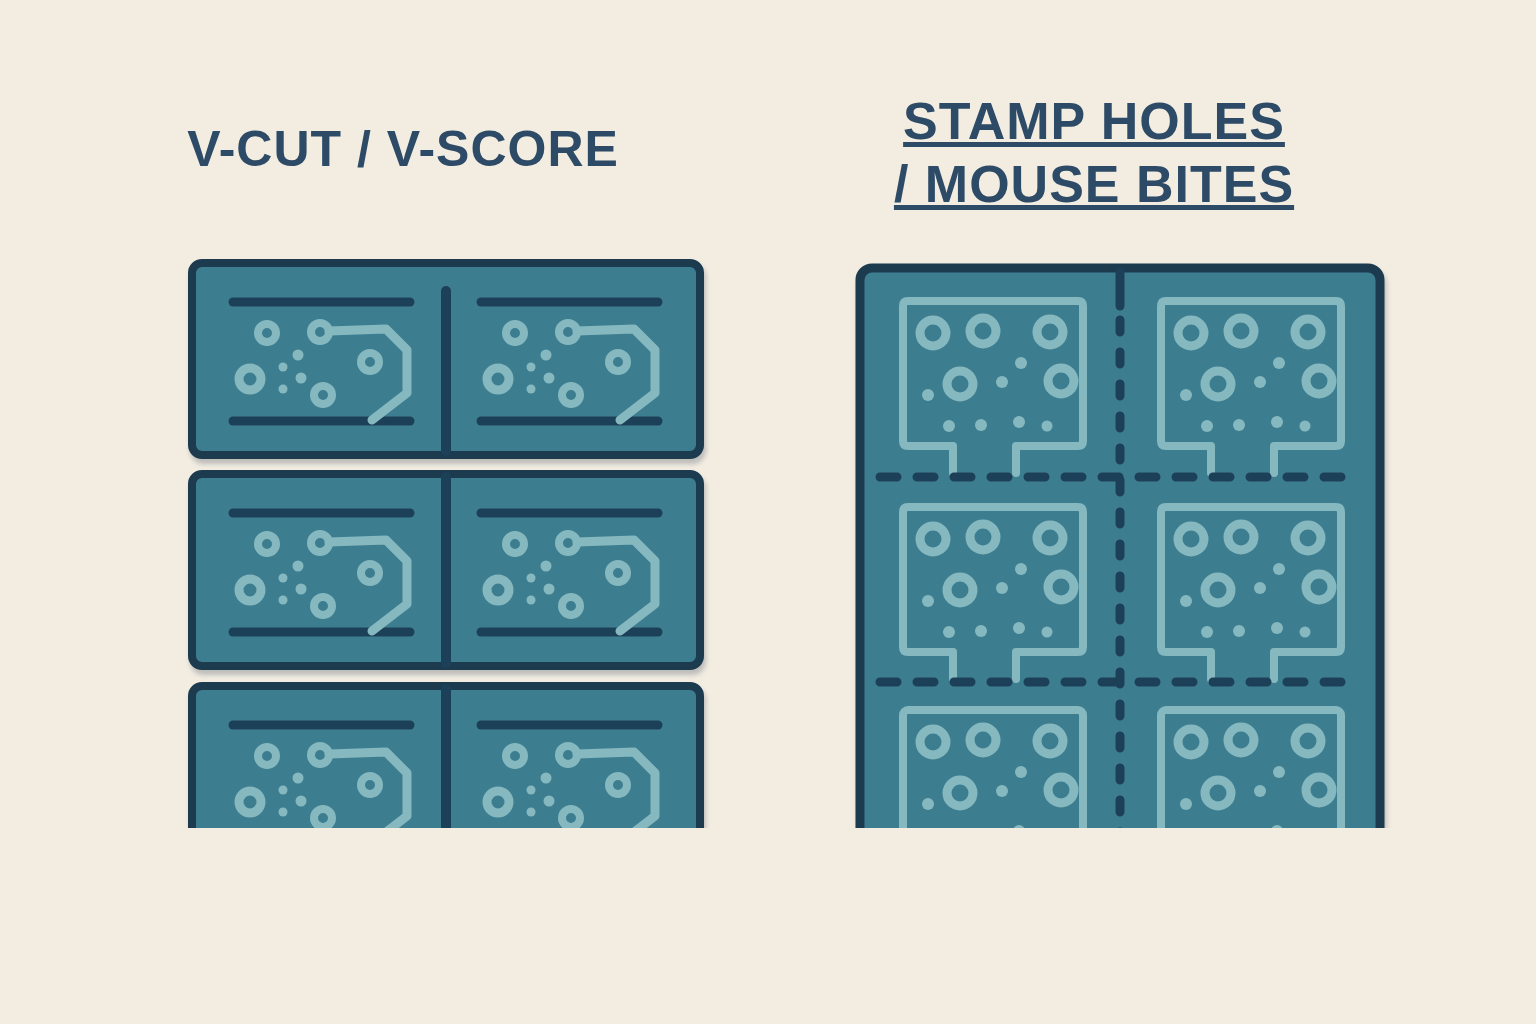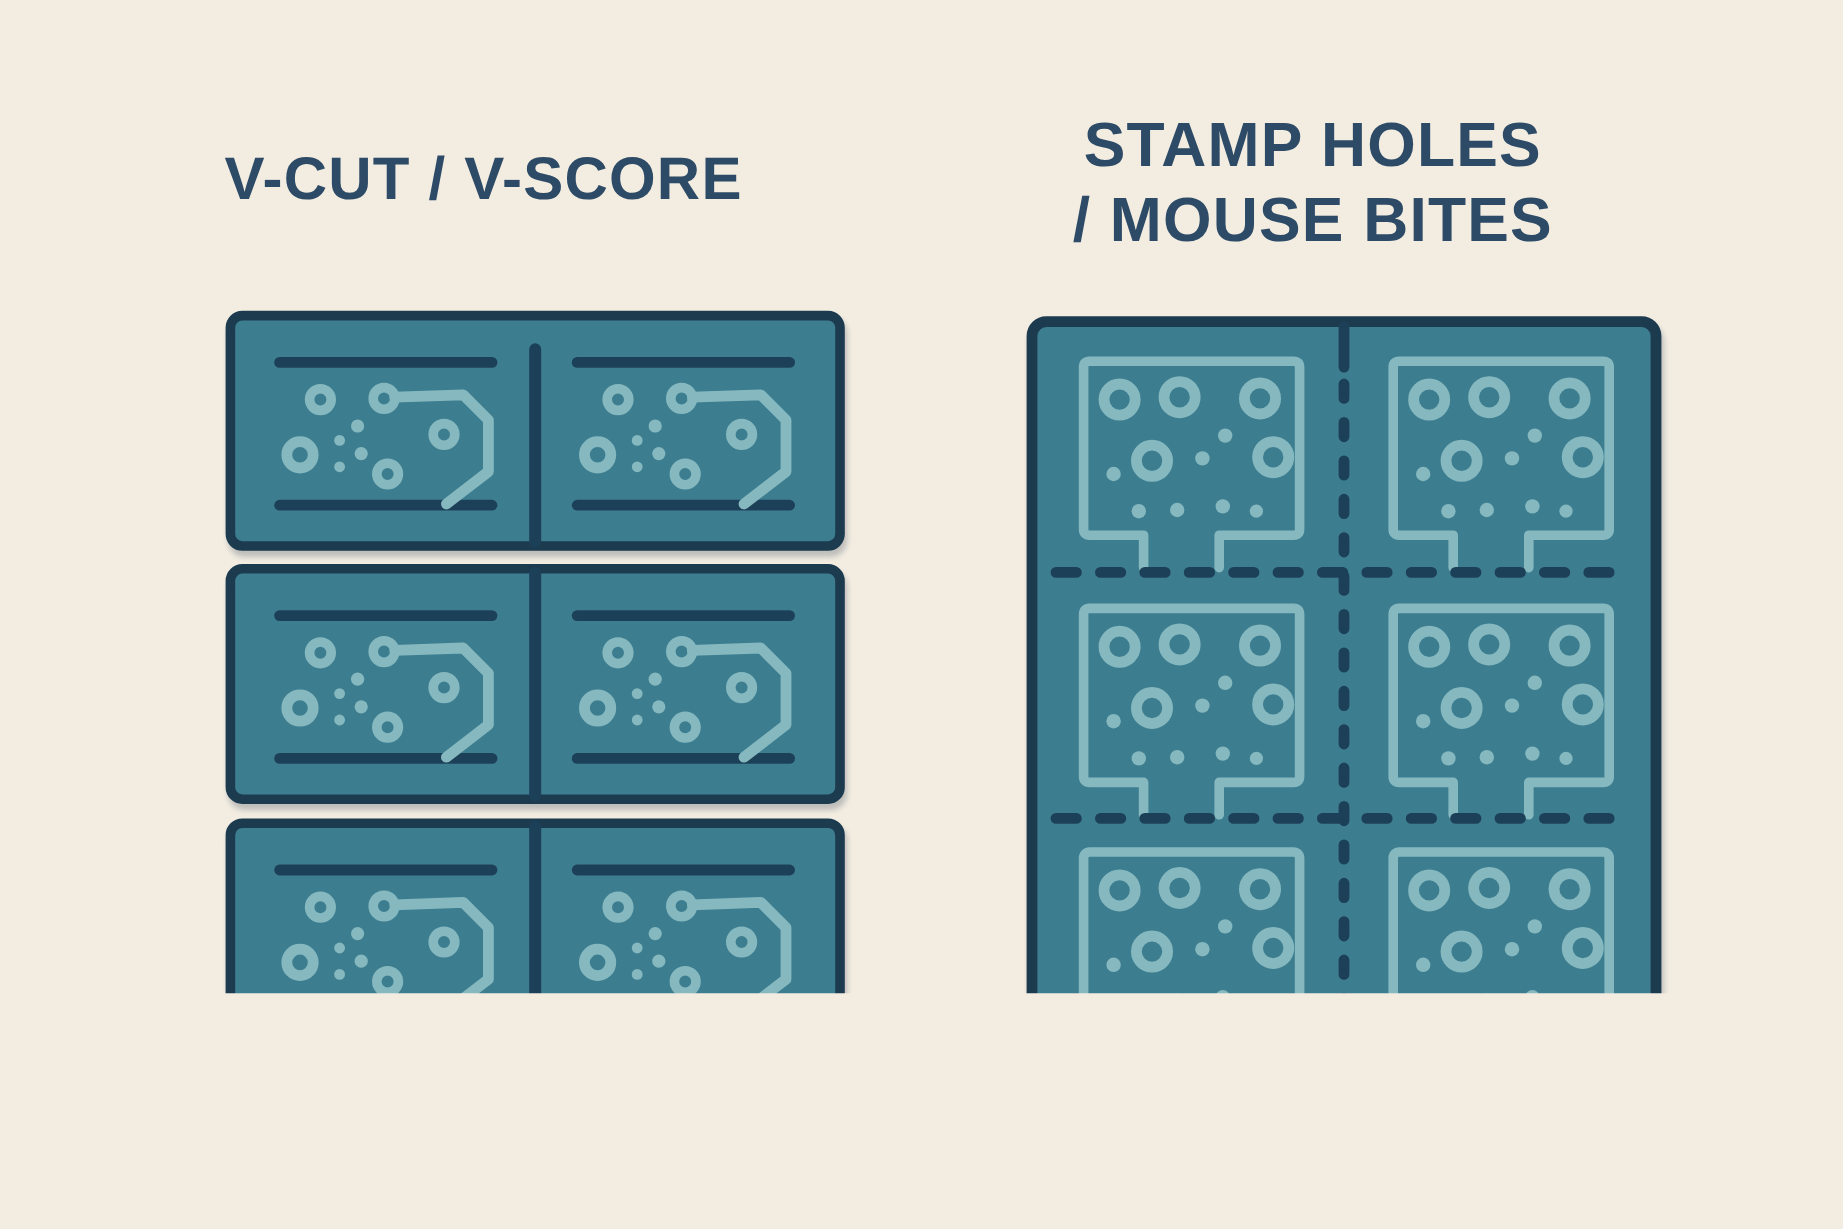--- a/index.html
+++ b/index.html
@@ -4,21 +4,21 @@
 <style>
   :root{
     --background:#f2ece1; --panel-fill:#3e7d90; --panel-border:#1c3a50;
     --dark-line:#1f4059; --copper-light:#85b9bf; --title-text:#2d4b66;
   }
   html,body{margin:0;padding:0;}
   body{background:var(--background);font-family:"Liberation Sans",sans-serif;}
   .canvas{position:relative;width:1536px;height:828px;background:var(--background);overflow:hidden;}
   .title{position:absolute;color:var(--title-text);font-weight:700;text-align:center;letter-spacing:1px;}
   .title-left{top:120px;left:103px;width:600px;font-size:50px;line-height:58px;}
-  .title-right{top:90px;left:794px;width:600px;font-size:52px;line-height:63px;white-space:pre-line;}
+  .title-right{top:90px;left:794px;width:600px;font-size:52px;line-height:63px;white-space:pre-line;text-decoration:underline;}
   svg{position:absolute;top:0;left:0;}
   .teal-fill{fill:var(--panel-fill);}
   .navy-stroke{stroke:var(--panel-border);}
   .dark-stroke{stroke:var(--dark-line);}
   .light-stroke{stroke:var(--copper-light);}
   .nofill{fill:none;}
 </style>
 </head>
 <body>
 

